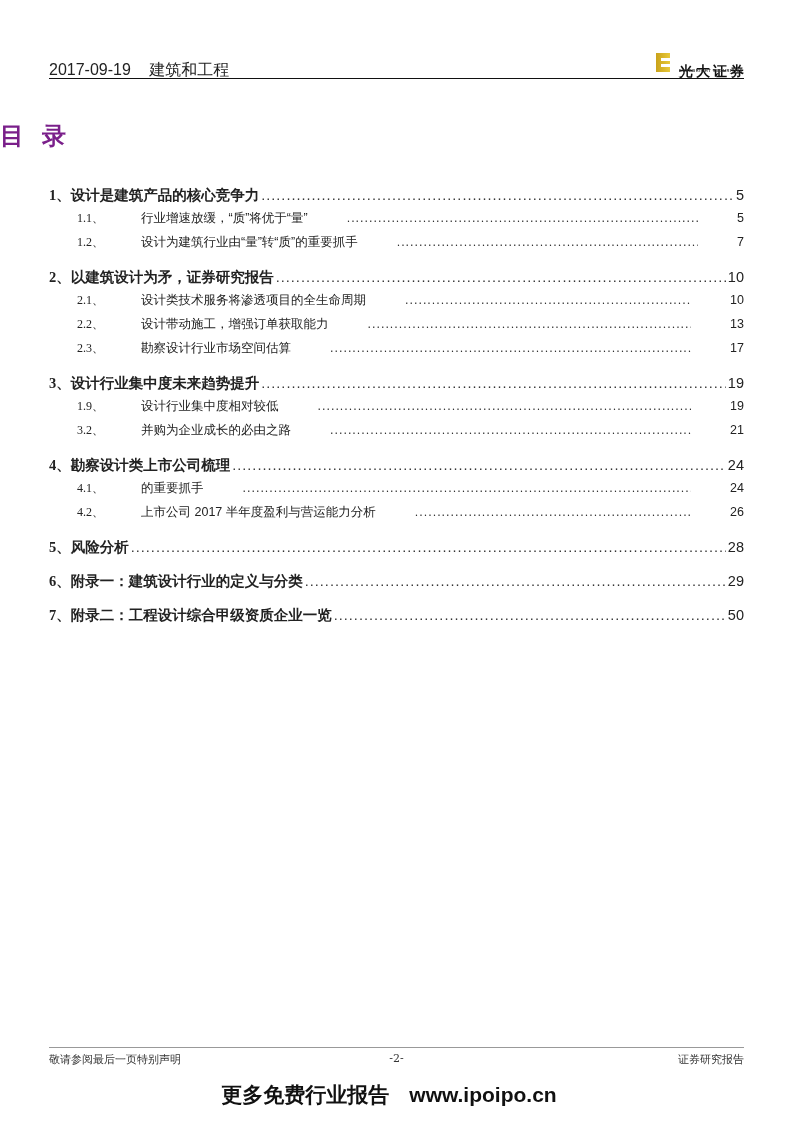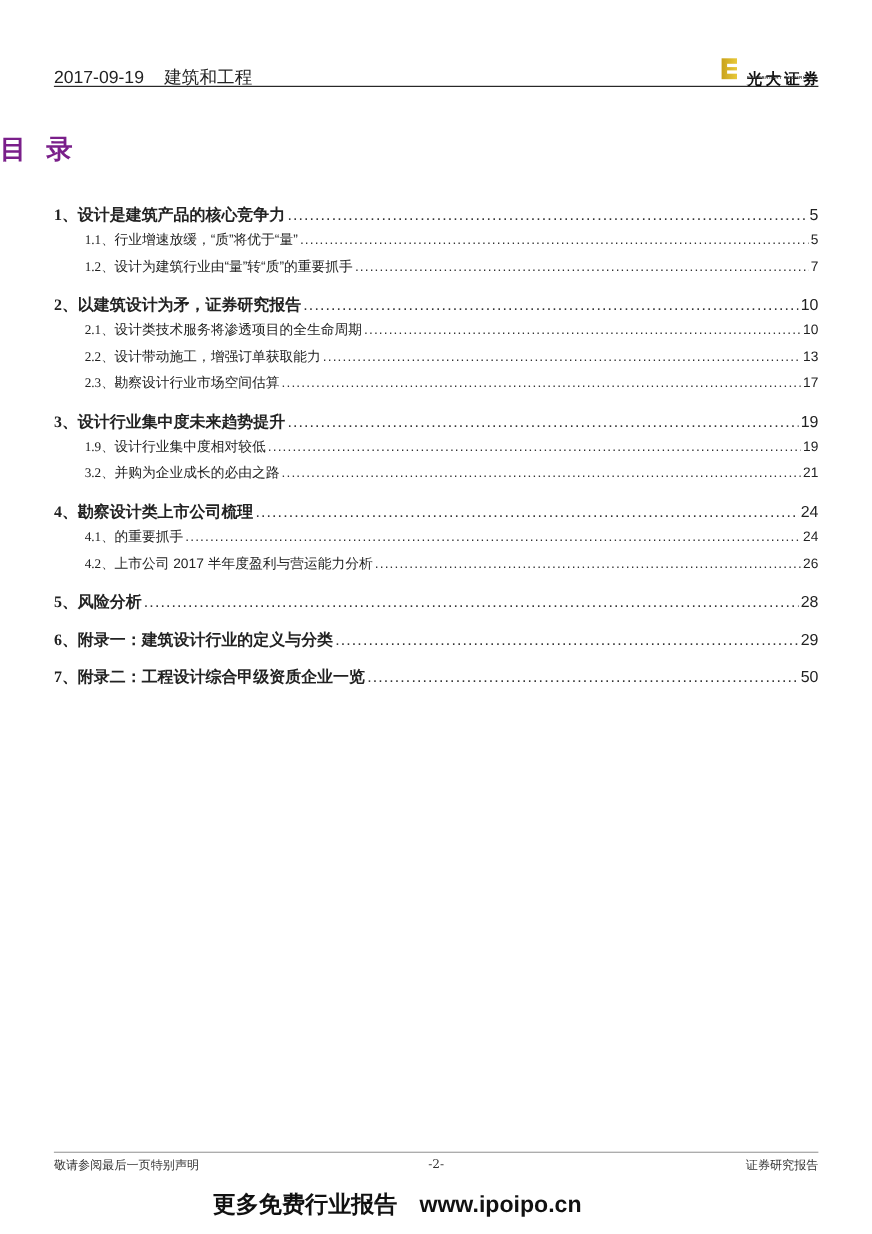--- a/index.html
+++ b/index.html
@@ -12,35 +12,35 @@
   .logo-mark { position:absolute; left:0; top:2px; width:14px; height:19px; background:linear-gradient(90deg,#c9a21a,#e8c93a); }
   .logo-mark::before { content:""; position:absolute; left:5px; top:5px; width:9px; height:3px; background:#fff; }
   .logo-mark::after { content:""; position:absolute; left:5px; top:11px; width:9px; height:3px; background:#fff; }
   .logo-cn { position:absolute; left:23px; top:0; font-family:Liberation Mono, monospace; font-size:14px; letter-spacing:3px; color:#111; font-weight:bold;margin-top:12px; }
   .logo-en { position:absolute; left:23px; top:17px; font-size:4px; letter-spacing:0.6px; color:#333; font-weight:bold; }
   .title { position:absolute; left:0; width:793px; top:120px; font-family:"DejaVu Serif", serif; font-size:24px; color:#7a1f8a; font-weight:bold; letter-spacing:18px; }
   .toc { position:absolute; left:49px; top:186px; width:695px; }
   .row { position:relative; display:flex; align-items:baseline; white-space:nowrap; overflow:hidden; }
   .row.l1 { font-size:14.5px; font-weight:bold; height:24px; margin-top:10px; }
   .row.l1.first { margin-top:0; }
-  .row.l2 { font-size:12.5px; height:24px; padding-left:28px; color:#222; }
+  .row.l2 { font-size:12.5px; height:24px; padding-left:28px; color:#222;gap:37px; }
   .num { display:inline-block; }
   .l1 .num { width:32px; font-family:"Liberation Serif", serif; }
   .l2 .num { width:38px; font-family:"Liberation Serif", serif; font-size:12px; }
   .text { flex:0 0 auto; }
   .dots { flex:1 1 auto; overflow:hidden; margin:0 2px; letter-spacing:1px; font-weight:normal; color:#333; }
   .dots::before { content:"............................................................................................................................................................................................................................................................................................"; }
   .page { flex:0 0 auto; font-weight:normal; }
   .l1 .page { font-size:14.5px; }
   .footer-line { position:absolute; left:49px; top:1047px; width:695px; border-top:1px solid #999; }
   .footer { position:absolute; left:49px; top:1052px; width:695px; font-family:"DejaVu Serif", serif; font-size:11px; color:#333; }
   .footer-left { position:absolute; left:0; top:0; }
   .footer-mid { position:absolute; left:0; width:695px; text-align:center; top:0; }
   .footer-right { position:absolute; right:0; top:0; }
-  .promo { position:absolute; left:0; width:722px; top:1081px; text-align:center; font-size:21px; font-weight:bold; color:#111; }
+  .promo { position:absolute; left:0; width:722px; top:1081px; text-align:center; font-size:21px; font-weight:bold; color:#111;padding-left:28px; }
   .promo .url { margin-left:20px; }
 </style>
 </head>
 <body>
 
 <div class="header">
   <div class="header-left">
     <span class="date">2017-09-19</span>
     <span>建筑和工程</span>
   </div>

